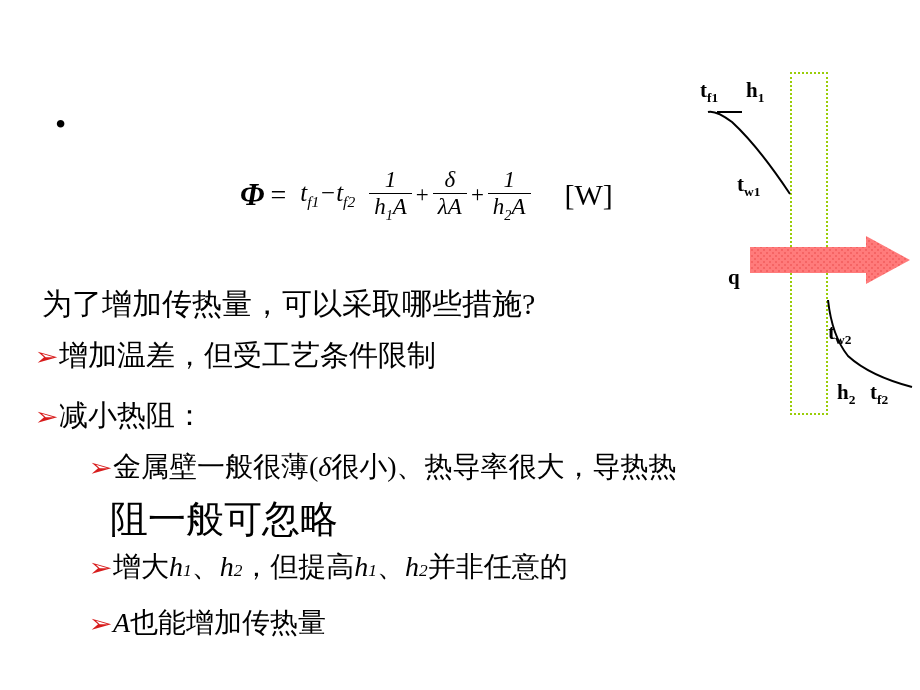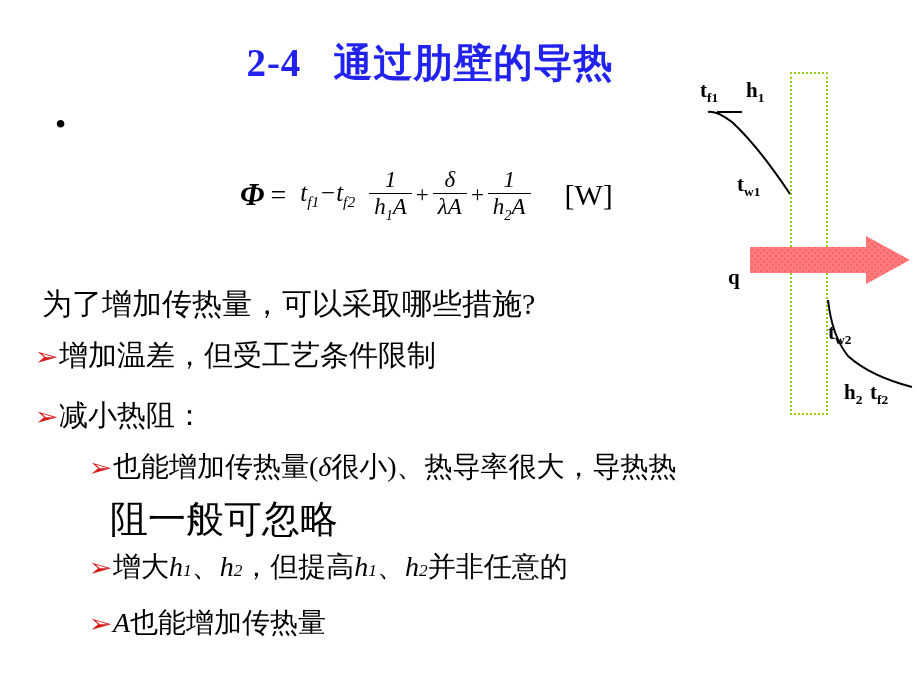--- a/index.html
+++ b/index.html
@@ -183,33 +183,32 @@
     font-size: 21px;
     white-space: nowrap;
     color: #000;
   }
   .diag-label .sb2 { font-size: 0.64em; vertical-align: sub; }
   .lbl-tf1 { left: 20px;  top: 28px; }
   .lbl-h1  { left: 66px;  top: 28px; }
   .lbl-tw1 { left: 57px;  top: 122px; }
   .lbl-q   { left: 48px;  top: 215px; }
   .lbl-tw2 { left: 148px; top: 270px; }
-  .lbl-h2  { left: 164px; top: 330px; text-align: center; }
+  .lbl-h2  { left: 157px; top: 330px; text-align: center; }
   .lbl-tf2 { left: 190px; top: 330px; }
 
   svg.curves { position: absolute; left: 0; top: 0; width: 240px; height: 390px; overflow: visible; }
 
   .arrow-wrap { position: absolute; left: 70px; top: 186px; width: 175px; height: 48px; }
 </style>
 </head>
 <body>
 
 <div id="slide">
 
-  <div class="slide-title">2-4   通过肋壁的导热</div>
 
   <div class="bullet-dot">•</div>
 
   <div class="formula">
     <span class="phi">Φ</span>
     <span class="eq">=</span>
     <span class="frac">
       <span class="num big-num"><span class="it">t</span><span class="sub">f1</span><span>−</span><span class="it">t</span><span class="sub">f2</span></span>
       <span class="bar"></span>
       <span class="den den-row">
@@ -242,21 +241,21 @@
     <span>增加温差，但受工艺条件限制</span>
   </div>
 
   <div class="arrow-item b-l1-b">
     <span class="ar">➢</span>
     <span>减小热阻：</span>
   </div>
 
   <div class="arrow-item b-l2-a">
     <span class="ar">➢</span>
-    <span>也能增加传热量(</span>
+    <span>金属壁一般很薄(</span>
     <span class="it">δ</span>
     <span> 很小)、热导率很大，导热热</span>
   </div>
   <div class="cont-a">阻一般可忽略</div>
 
   <div class="arrow-item b-l2-b">
     <span class="ar">➢</span>
     <span>增大</span>
     <span class="it">h</span>
       <span class="sb">1</span>

